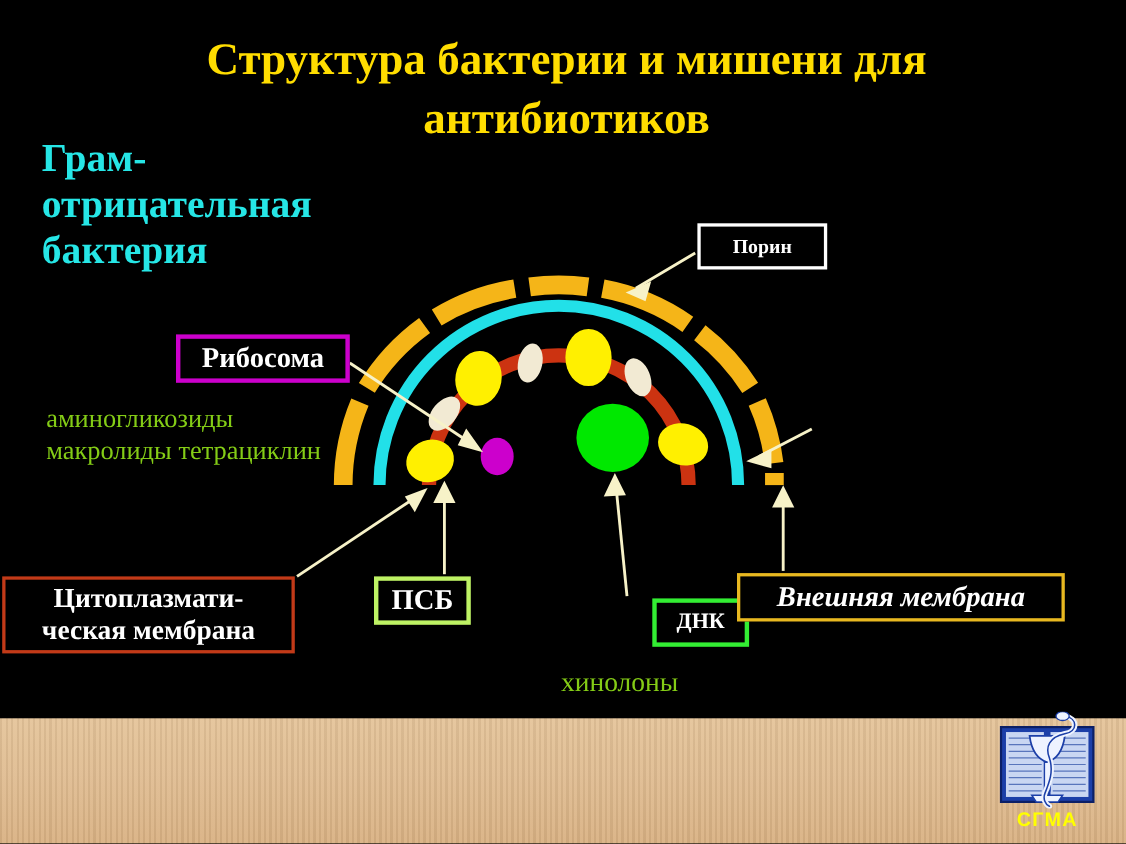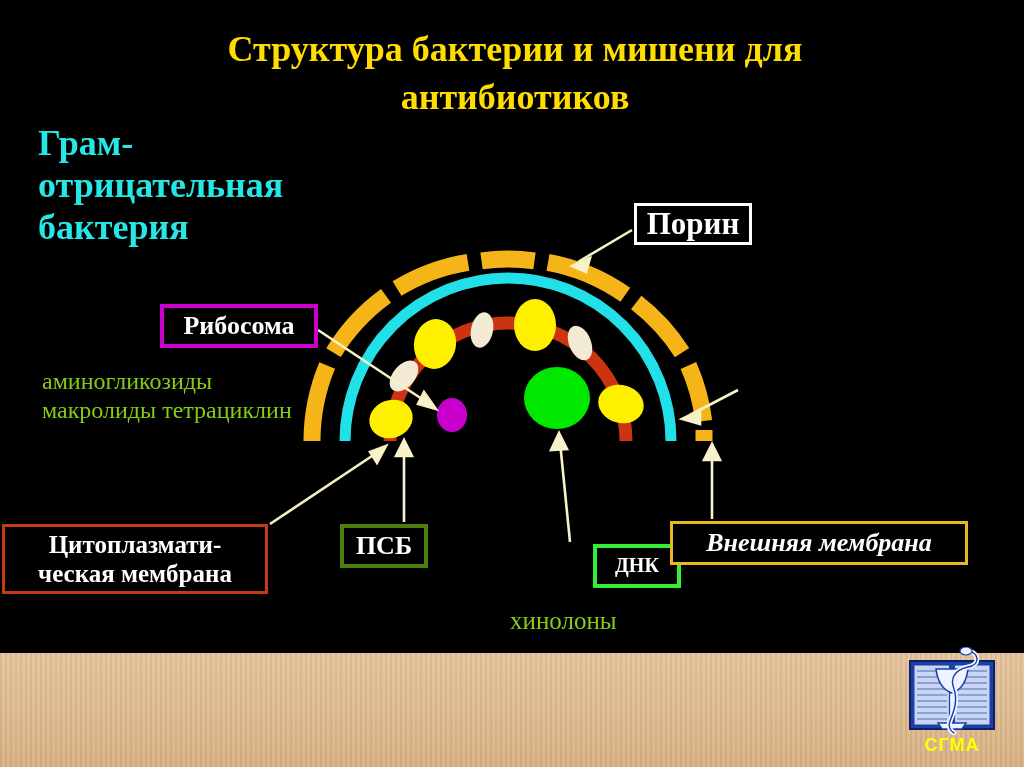--- a/index.html
+++ b/index.html
@@ -19,21 +19,21 @@
   
   .title {
     position: absolute;
     left: 120px;
     top: 26px;
     width: 790px;
     text-align: center;
     color: #FFDD00;
     font-family: "Liberation Serif", serif;
     font-weight: bold;
-    font-size: 36px;
+    font-size: 41px;
     line-height: 1.32;
     letter-spacing: 0px;
   }
 
   
   .gram-label {
     position: absolute;
     left: 38px;
     top: 122px;
     width: 330px;
@@ -85,21 +85,21 @@
     justify-content: center;
     text-align: center;
     box-sizing: border-box;
     line-height: 1.16;
   }
 
   #callout-porin {
     left: 634px; top: 203px;
     width: 118px; height: 42px;
     border: 3px solid #FFFFFF;
-    font-size: 31px;
+    font-size: 18px;
   }
   #callout-ribosome {
     left: 160px; top: 304px;
     width: 158px; height: 44px;
     border: 4px solid #CC00CC;
     font-size: 26px;
   }
   #callout-cellwall {
     left: 740px; top: 366px;
     width: 272px; height: 44px;
@@ -109,21 +109,21 @@
   #callout-cytoplasm {
     left: 2px; top: 524px;
     width: 266px; height: 70px;
     border: 3px solid #C23A18;
     font-size: 25px;
     flex-direction: column;
   }
   #callout-psb {
     left: 340px; top: 524px;
     width: 88px; height: 44px;
-    border: 4px solid #4d7c0f;
+    border: 4px solid #bef264;
     font-size: 26px;
   }
   #callout-dna {
     left: 593px; top: 544px;
     width: 88px; height: 44px;
     border: 4px solid #33EE33;
     font-size: 20px;
   }
   #callout-outermembrane {
     left: 670px; top: 521px;

